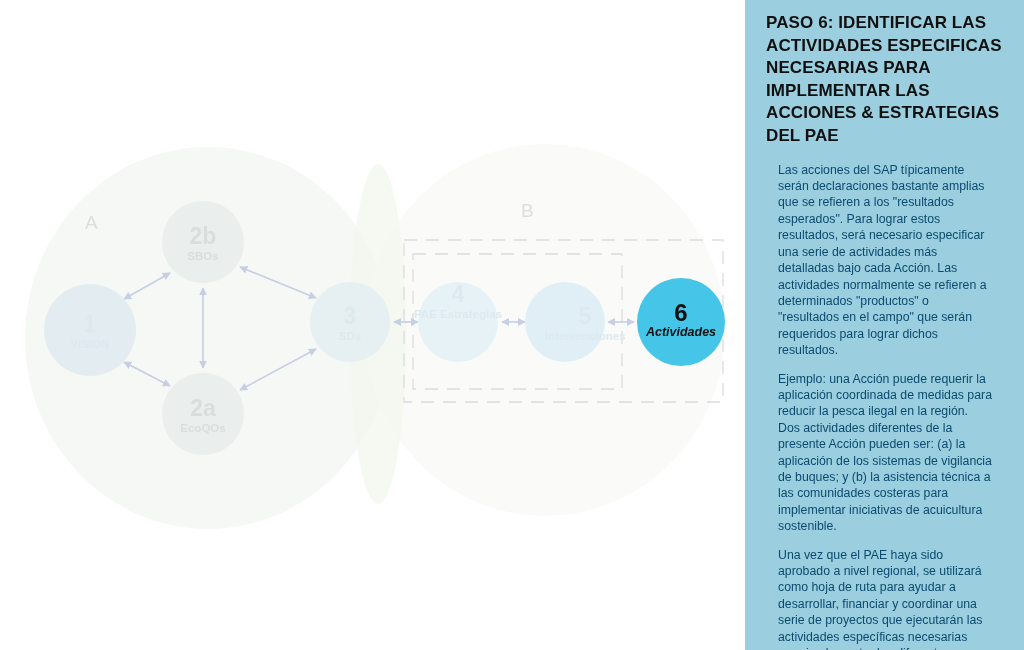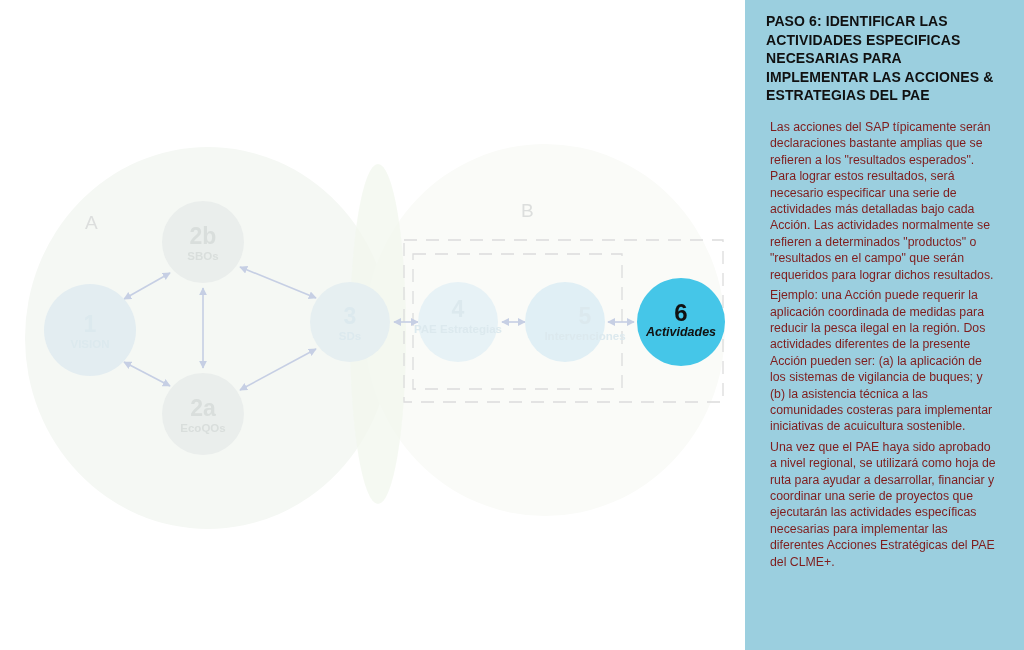--- a/index.html
+++ b/index.html
@@ -70,32 +70,32 @@
   #side-panel {
     position: absolute;
     left: 745px; top: 0;
     width: 279px;
     height: 650px;
     background: #9bcfdf;
     box-sizing: border-box;
     padding: 12px 20px 10px 21px;
   }
   #panel-title {
-    font-size: 14px;
+    font-size: 17px;
     font-weight: 700;
     color: #101010;
     line-height: 1.33;
     letter-spacing: 0.1px;
     margin: 0 0 14px 0;
   }
   .panel-para {
     font-size: 12.3px;
-    color: #7f1d1d;
+    color: #0c4a6e;
     line-height: 1.335;
-    margin: 4px;
+    margin: 12px;
   }
 </style>
 </head>
 <body>
 
 <div id="diagram-canvas">
 
   <svg id="diagram-svg" viewBox="0 0 745 650">
     <defs>
       <marker id="ah" viewBox="0 0 10 10" refX="9" refY="5" markerWidth="5" markerHeight="5" orient="auto-start-reverse">
@@ -146,21 +146,21 @@
   <div class="node-label faded" style="left:153px; top:396px; width:100px;">
     <span class="node-num">2a</span>
     <span class="node-sub">EcoQOs</span>
   </div>
 
   <div class="node-label faded-blue" style="left:300px; top:304px; width:100px;">
     <span class="node-num">3</span>
     <span class="node-sub">SDs</span>
   </div>
 
-  <div class="node-label faded-blue" style="left:413px; top:297px; width:90px;">
+  <div class="node-label faded-blue" style="left:413px; top:282px; width:90px;">
     <span class="node-num">4</span>
     <span class="node-sub">PAE Estrategias</span>
   </div>
 
   <div class="node-label faded-blue" style="left:530px; top:304px; width:110px;">
     <span class="node-num">5</span>
     <span class="node-sub">Intervenciones</span>
   </div>
 
   <div class="node-label active" style="left:626px; top:300px; width:110px;">

